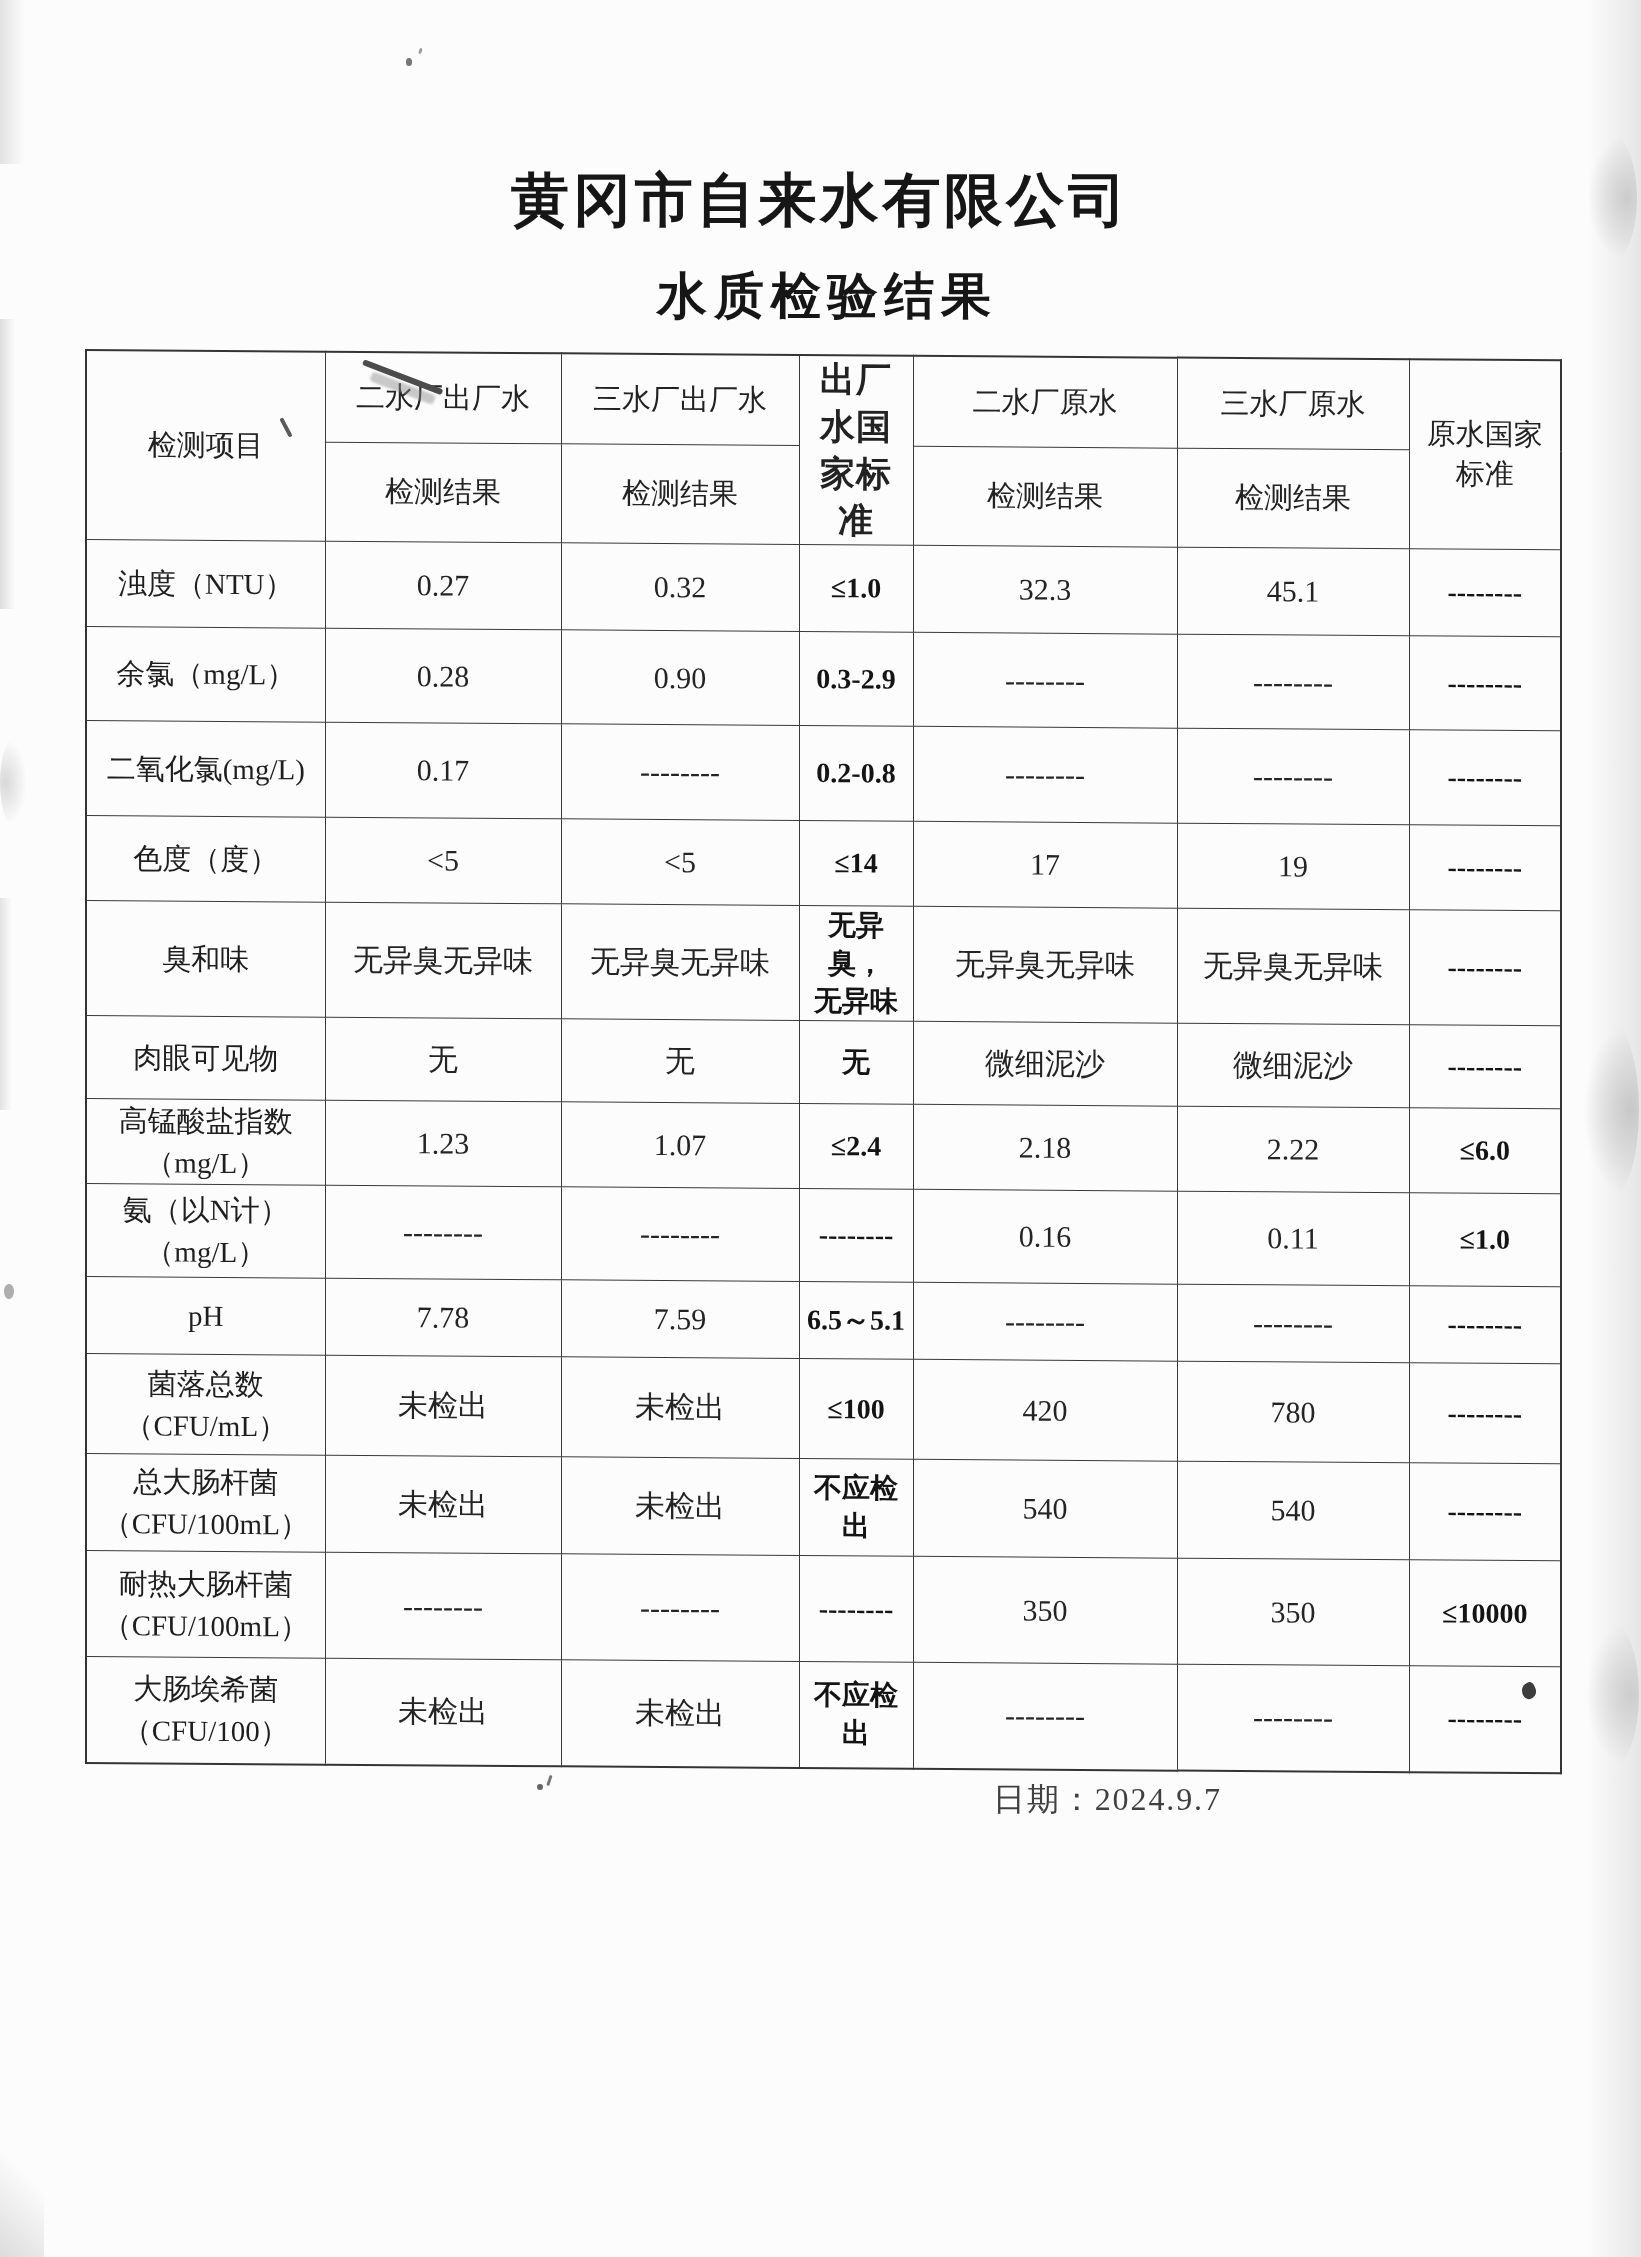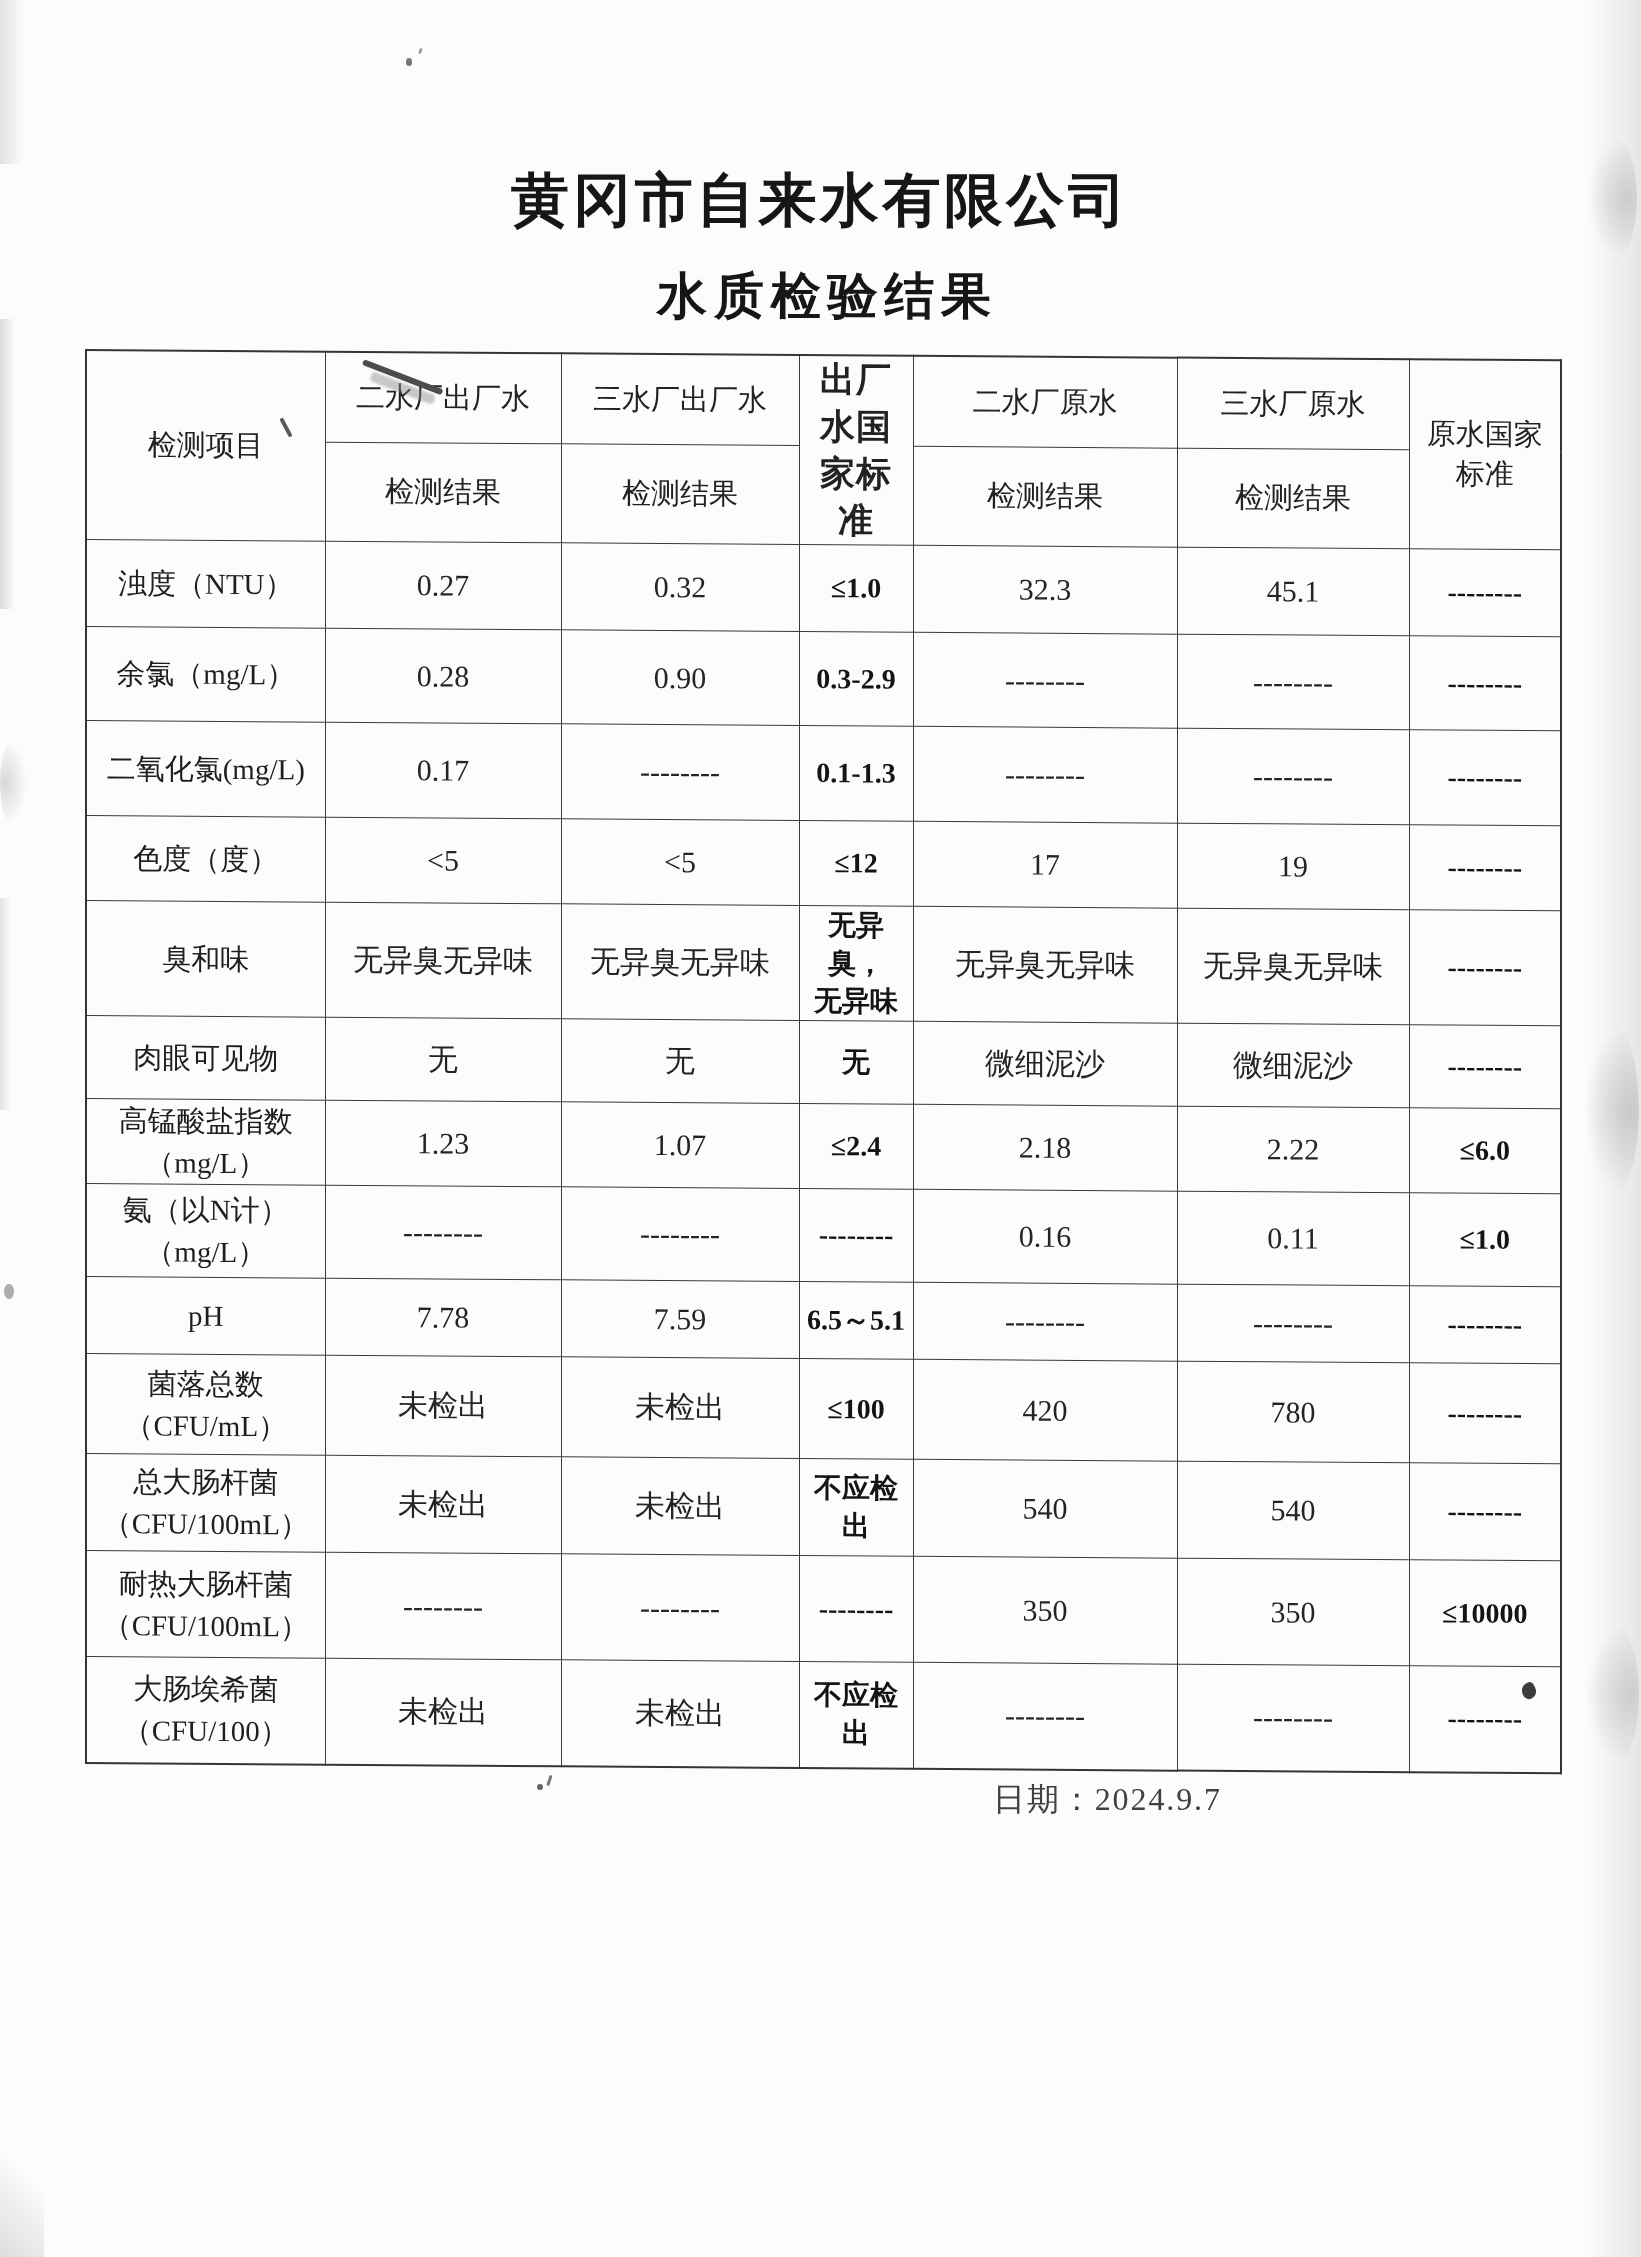--- a/index.html
+++ b/index.html
@@ -150,30 +150,30 @@
             <td>0.90</td>
             <td class="std">0.3-2.9</td>
             <td>--------</td>
             <td>--------</td>
             <td class="std">--------</td>
           </tr>
           <tr>
             <th class="item">二氧化氯(mg/L)</th>
             <td>0.17</td>
             <td>--------</td>
-            <td class="std">0.1-1.3</td>
+            <td class="std">0.2-0.8</td>
             <td>--------</td>
             <td>--------</td>
             <td class="std">--------</td>
           </tr>
           <tr>
             <th class="item">色度（度）</th>
             <td>&lt;5</td>
             <td>&lt;5</td>
-            <td class="std">≤12</td>
+            <td class="std">≤14</td>
             <td>17</td>
             <td>19</td>
             <td class="std">--------</td>
           </tr>
           <tr>
             <th class="item">臭和味</th>
             <td>无异臭无异味</td>
             <td>无异臭无异味</td>
             <td class="std">无异臭，
 无异味</td>

